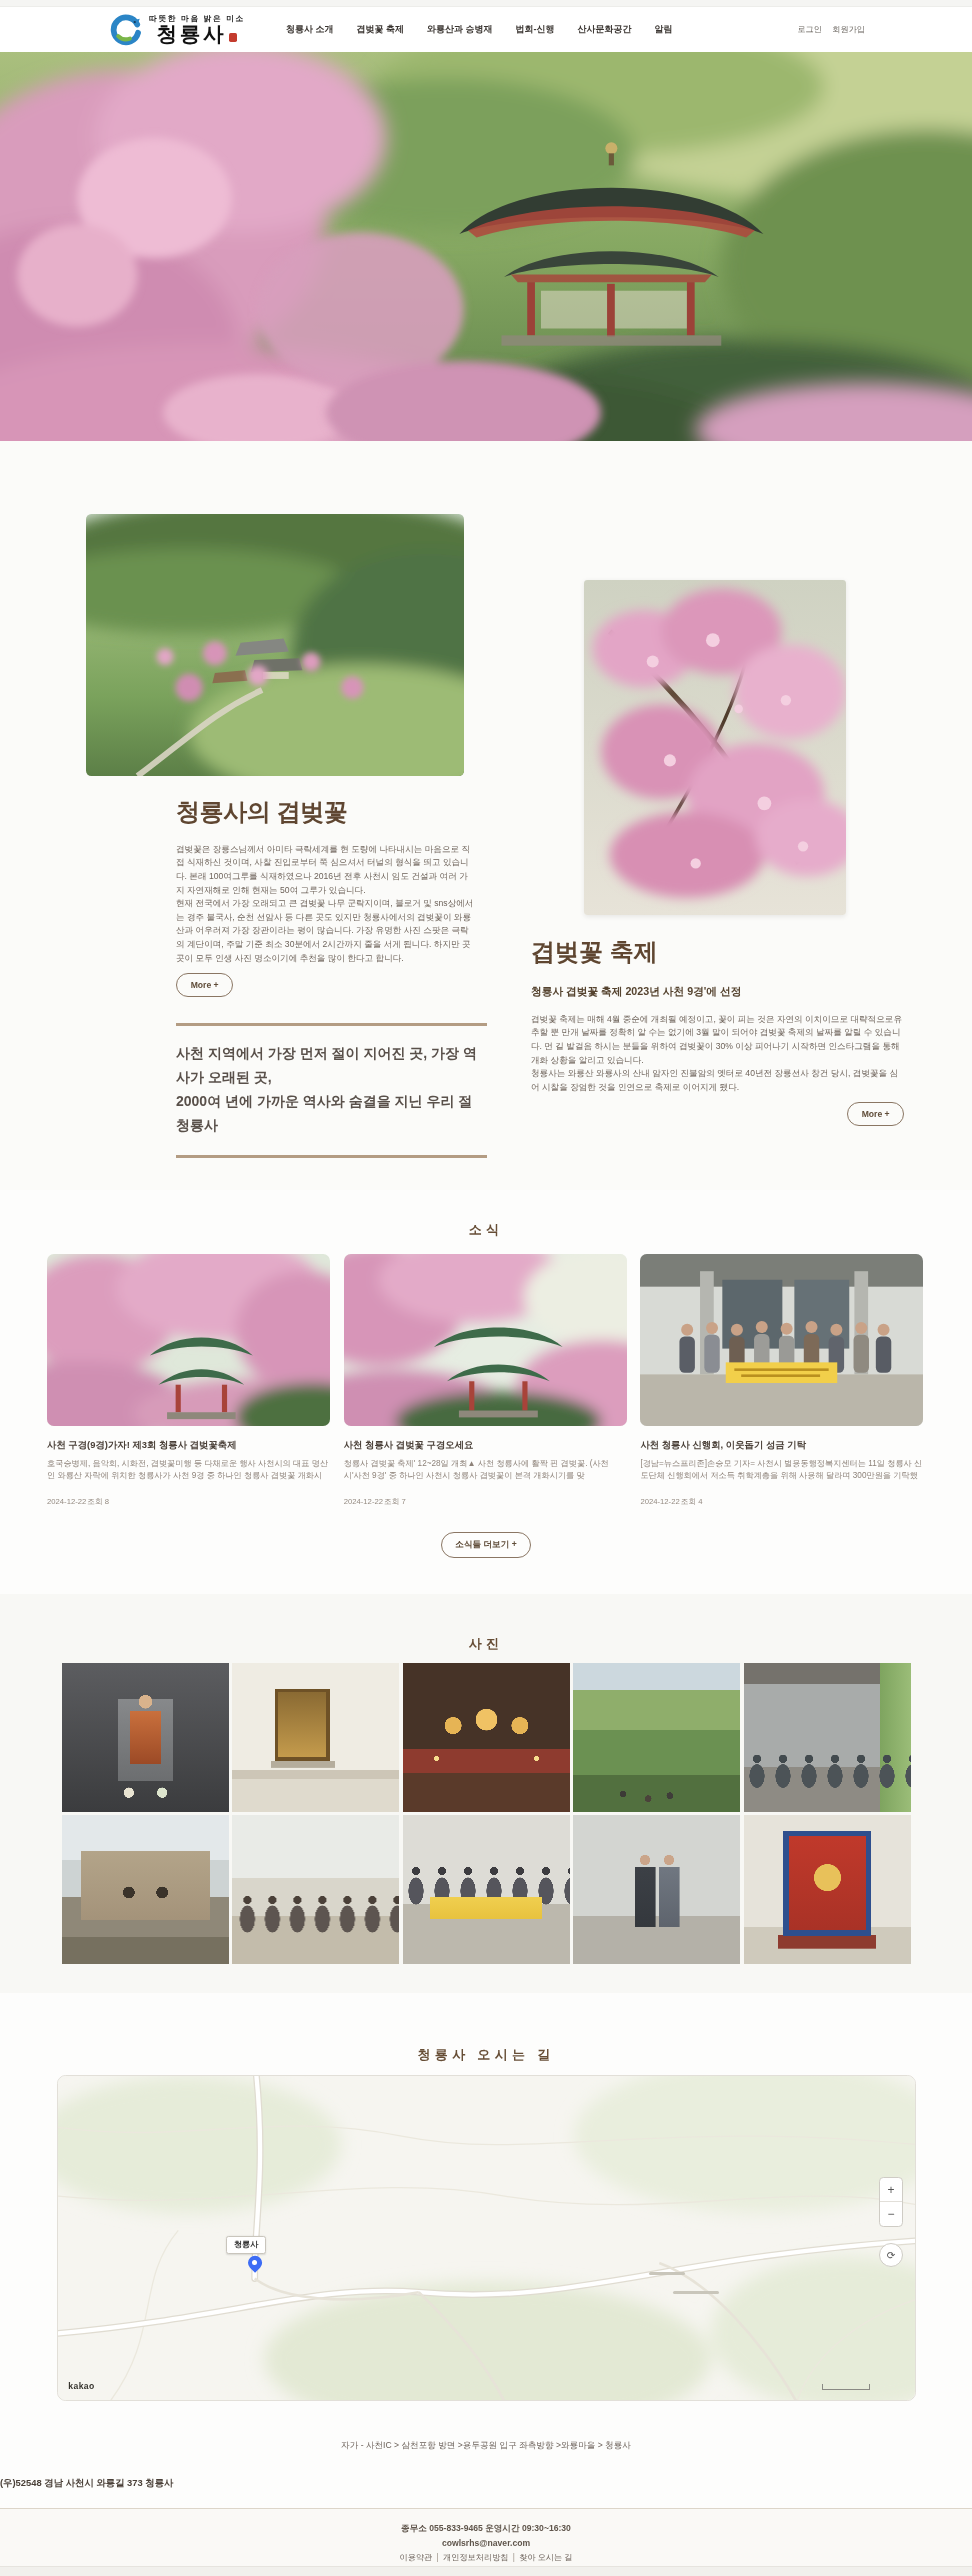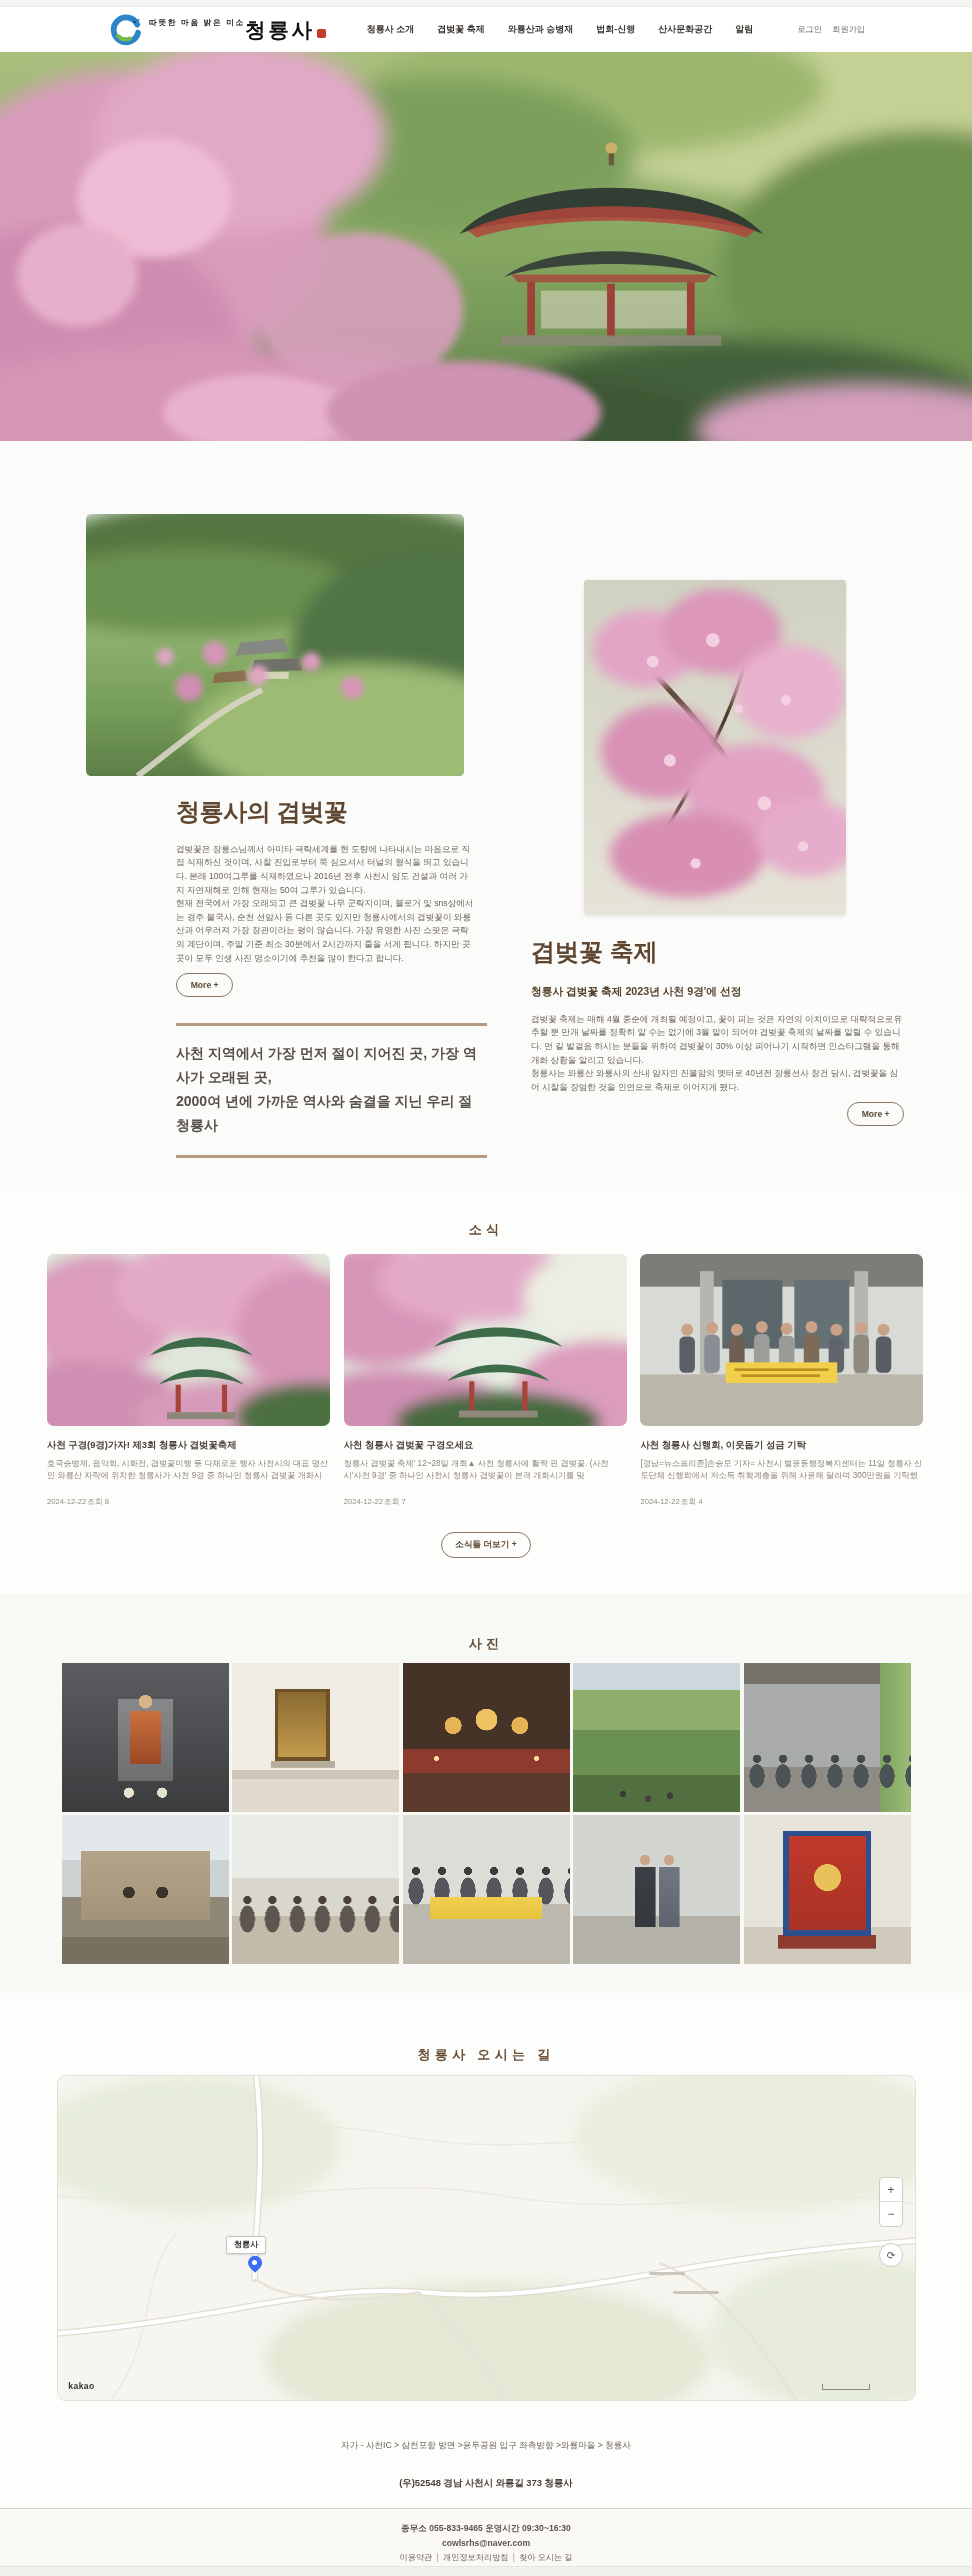--- a/index.html
+++ b/index.html
@@ -5,21 +5,21 @@
   * { margin:0; padding:0; box-sizing:border-box; }
   html,body { background:#ffffff; }
   body { font-family:"Liberation Sans","DejaVu Sans",sans-serif; color:#3c362f; }
   .page { width:972px; height:2576px; margin:0 auto; position:relative; background:#fdfdfc; overflow:hidden; }
 
   
   .topstrip { height:6.9px; background:#f5f5f3; border-bottom:0.9px solid #ededea; }
   header { height:45px; background:#fff; display:flex; align-items:center; padding:0 107px 0 110px; position:relative; }
   .logo { display:flex; align-items:center; gap:6px; }
   .logo-icon { width:33px; height:33px; }
-  .logo-txt { display:flex; flex-direction:row; line-height:1.05; }
+  .logo-txt { display:flex; flex-direction:column; line-height:1.05;align-items:center; }
   .logo-tagline { font-size:7.7px; letter-spacing:1.7px; color:#1d1d1d; font-weight:700; }
   .logo-name-row { display:flex; align-items:flex-end; gap:2.6px; }
   .logo-name { font-size:20.6px; font-weight:900; letter-spacing:2.6px; color:#111; }
   .logo-seal { width:8.6px; height:8.6px; background:#c43b2e; border-radius:1.7px; margin-bottom:2.6px; }
   nav { display:flex; gap:23px; margin-left:41px; }
   nav a { font-size:9px; font-weight:700; color:#3b3632; text-decoration:none; white-space:nowrap; }
   .auth { margin-left:auto; display:flex; gap:10.3px; }
   .auth a { font-size:8.2px; color:#6a655f; text-decoration:none; }
 
   
@@ -154,21 +154,21 @@
   .zoombox { position:absolute; right:12px; top:101px; width:24px; height:50px; background:#fff; border:0.9px solid #cfccc5;
              border-radius:4.3px; display:flex; flex-direction:column; }
   .zoombox span { flex:1; display:flex; align-items:center; justify-content:center; font-size:12px; color:#555; cursor:pointer; }
   .zoombox span:first-child { border-bottom:0.9px solid #e2dfd9; }
   .mapbtn-round { position:absolute; right:12px; top:167px; width:24px; height:24px; background:#fff; border:0.9px solid #cfccc5;
                   border-radius:50%; display:flex; align-items:center; justify-content:center; font-size:10.3px; color:#555; cursor:pointer; }
   .kakao-logo { position:absolute; left:10.3px; bottom:8.6px; font-size:8.6px; font-weight:800; color:#37352f; letter-spacing:0.4px; }
   .map-scale { position:absolute; right:45px; bottom:10.3px; width:48px; height:5.2px; border-bottom:0.9px solid #8a8a84;
                border-left:0.9px solid #8a8a84; border-right:0.9px solid #8a8a84; }
   .route { position:absolute; left:0; right:0; top:447px; text-align:center; font-size:8.6px; color:#6b6159; }
-  .addr { position:absolute; left:0; right:0; top:484px; text-align:center; font-size:9.4px; font-weight:800; color:#4a4038; }
+  .addr { position:absolute; left:0; right:0; top:484px; text-align:left; font-size:9.4px; font-weight:800; color:#4a4038; }
 
   
   footer { height:69px; background:#faf9f6; border-top:0.9px solid #ddd5c9; text-align:center; padding-top:14px; position:relative; }
   .f1 { font-size:8.6px; font-weight:700; color:#5f554b; }
   .f2 { font-size:8.6px; font-weight:700; color:#5f554b; margin-top:3.4px; }
   .f2 a { color:#5f554b; text-decoration:none; }
   .f3 { font-size:8.2px; color:#6b6159; margin-top:3.4px; }
   .f3 a { color:#6b6159; text-decoration:none;font-family:Liberation Serif, serif; }
   .fsep { margin:0 4.3px; color:#9a9186; }
   .copystrip { position:absolute; left:0; right:0; bottom:0; height:11px; background:#f1f0ec; border-top:0.9px solid #e6e4de; }

